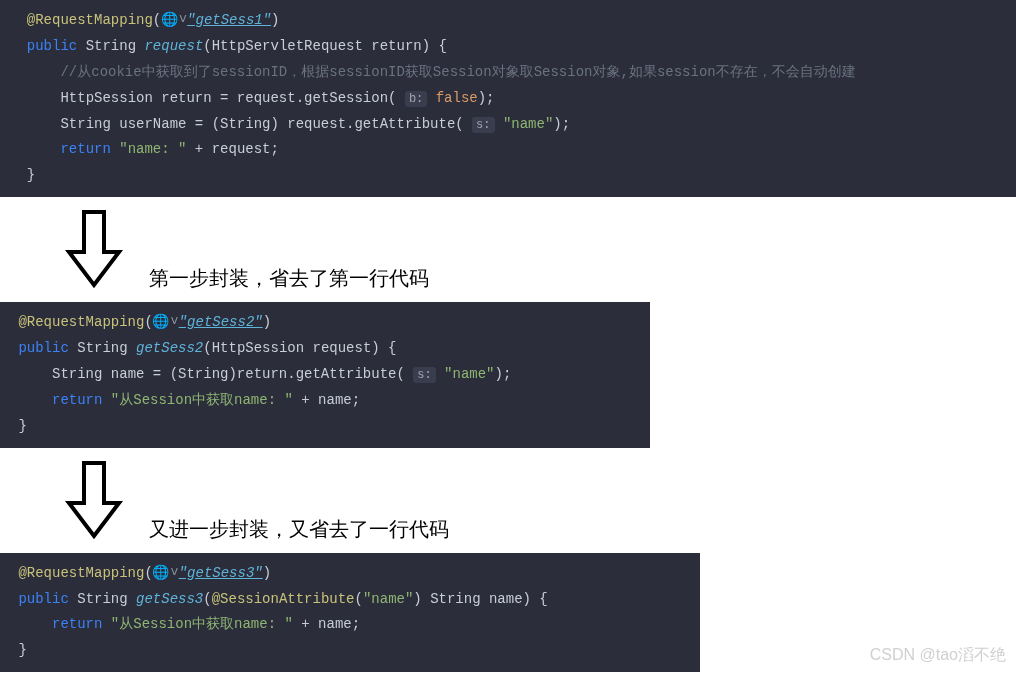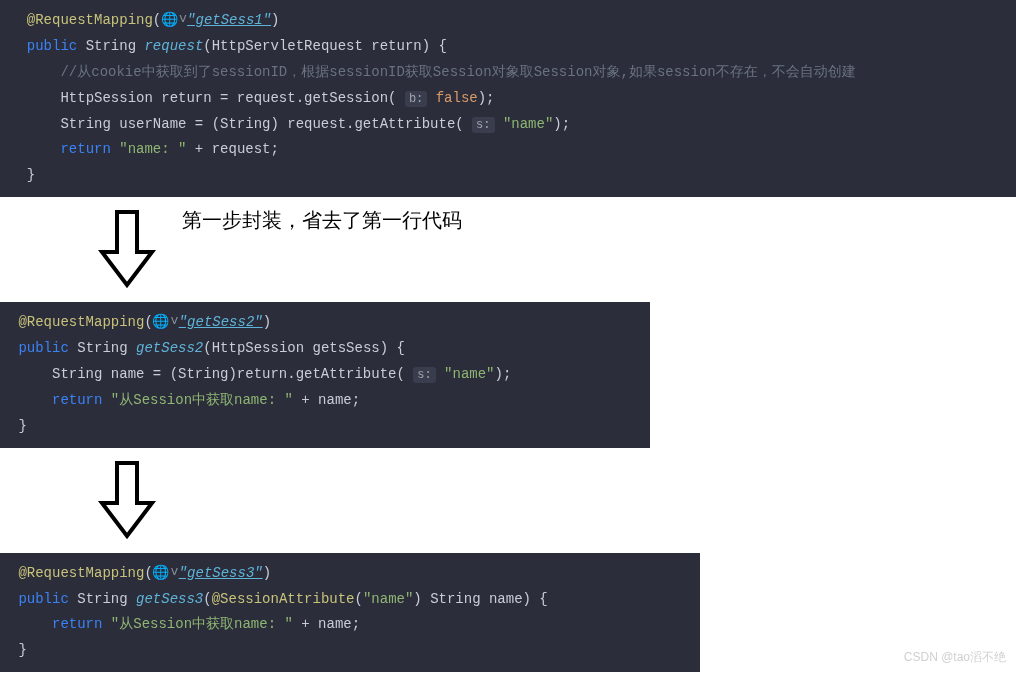--- a/index.html
+++ b/index.html
@@ -25,39 +25,39 @@
   .func  { color:#5fb3d9; font-style:italic; } 
   .str   { color:#8fb573; }    
   .cmt   { color:#6a7280; }    
   .param { color:#a0a4ad; background:#3a3d4d; border-radius:3px; padding:1px 4px; font-size:12px;}
   .link  { color:#5fb3d9; text-decoration: underline; font-style:italic;}
   .icon  { color:#8e949e; }
   .plain { color:#c8cdd6; }
 
   .arrow-row {
     display:flex;
-    align-items:flex-start;
-    padding: 10px 0 10px 92px;
+    align-items:flex-end;
+    padding: 10px 0 10px 59px;
   }
   .arrow-svg { width:70px; height:85px; }
   .arrow-caption {
     font-family: "PingFang SC","Microsoft YaHei",sans-serif;
     font-size: 20px;
     color:#000;
     margin-left: 20px;
   }
   .block2 { width: 630px; }
   .block3 { width: 680px; }
   .watermark {
     position:absolute;
     right:10px;
     bottom:6px;
     font-family: "PingFang SC","Microsoft YaHei",sans-serif;
     color:#d0d0d0;
-    font-size:12px;
+    font-size:16px;
   }
 </style>
 </head>
 <body>
 
 <div class="code-block">  <span class="annot">@RequestMapping</span><span class="plain">(</span><span class="icon">🌐˅</span><span class="link">"getSess1"</span><span class="plain">)</span>
   <span class="kw">public</span> <span class="plain">String</span> <span class="func">request</span><span class="plain">(HttpServletRequest return) {</span>
       <span class="cmt">//从cookie中获取到了sessionID，根据sessionID获取Session对象取Session对象,如果session不存在，不会自动创建</span>
       <span class="plain">HttpSession return = request.getSession( </span><span class="param">b:</span> <span class="kw2">false</span><span class="plain">);</span>
       <span class="plain">String userName = (String) request.getAttribute( </span><span class="param">s:</span> <span class="str">"name"</span><span class="plain">);</span>
@@ -65,29 +65,30 @@
   <span class="plain">}</span></div>
 
 <div class="arrow-row">
   <svg class="arrow-svg" viewBox="0 0 70 85">
     <path d="M25 5 L45 5 L45 45 L60 45 L35 78 L10 45 L25 45 Z" fill="#ffffff" stroke="#000" stroke-width="4"></path>
   </svg>
   <div class="arrow-caption">第一步封装，省去了第一行代码</div>
 </div>
 
 <div class="code-block block2"> <span class="annot">@RequestMapping</span><span class="plain">(</span><span class="icon">🌐˅</span><span class="link">"getSess2"</span><span class="plain">)</span>
- <span class="kw">public</span> <span class="plain">String</span> <span class="func">getSess2</span><span class="plain">(HttpSession getsSess) {</span>
+ <span class="kw">public</span> <span class="plain">String</span> <span class="func">getSess2</span><span class="plain">(HttpSession request) {</span>
      <span class="plain">String name = (String)return.getAttribute( </span><span class="param">s:</span> <span class="str">"name"</span><span class="plain">);</span>
      <span class="kw">return</span> <span class="str">"从Session中获取name: "</span><span class="plain"> + name;</span>
  <span class="plain">}</span></div>
 
 <div class="arrow-row">
   <svg class="arrow-svg" viewBox="0 0 70 85">
     <path d="M25 5 L45 5 L45 45 L60 45 L35 78 L10 45 L25 45 Z" fill="#ffffff" stroke="#000" stroke-width="4"></path>
   </svg>
+  <div class="arrow-caption">又进一步封装，又省去了一行代码</div>
 </div>
 
 <div class="code-block block3"> <span class="annot">@RequestMapping</span><span class="plain">(</span><span class="icon">🌐˅</span><span class="link">"getSess3"</span><span class="plain">)</span>
  <span class="kw">public</span> <span class="plain">String</span> <span class="func">getSess3</span><span class="plain">(</span><span class="annot">@SessionAttribute</span><span class="plain">(</span><span class="str">"name"</span><span class="plain">) String name) {</span>
      <span class="kw">return</span> <span class="str">"从Session中获取name: "</span><span class="plain"> + name;</span>
  <span class="plain">}</span></div>
 
 <div class="watermark">CSDN @tao滔不绝</div>
 
 </body></html>

